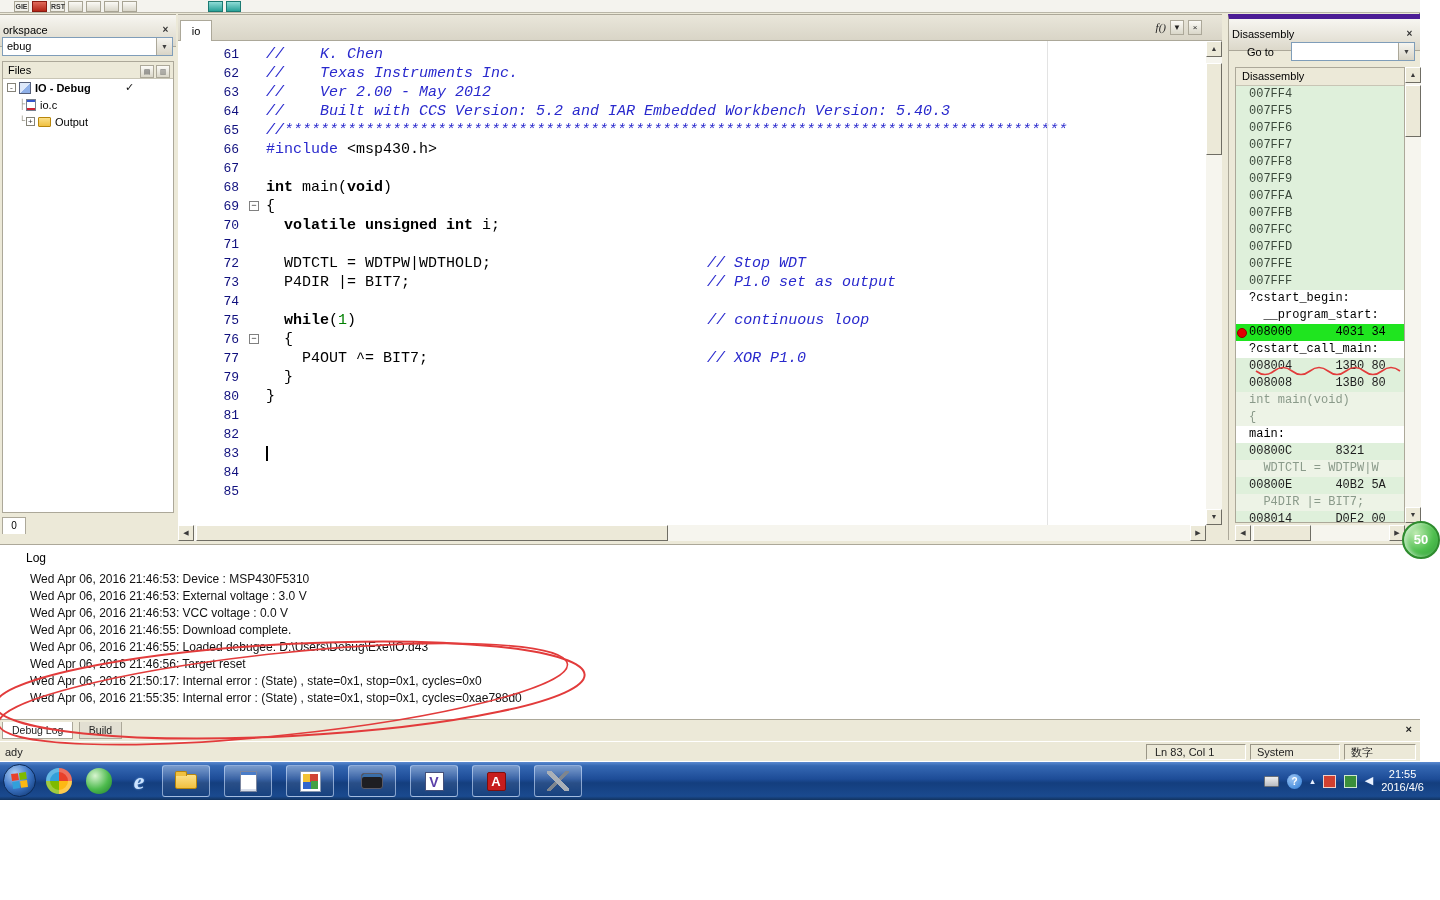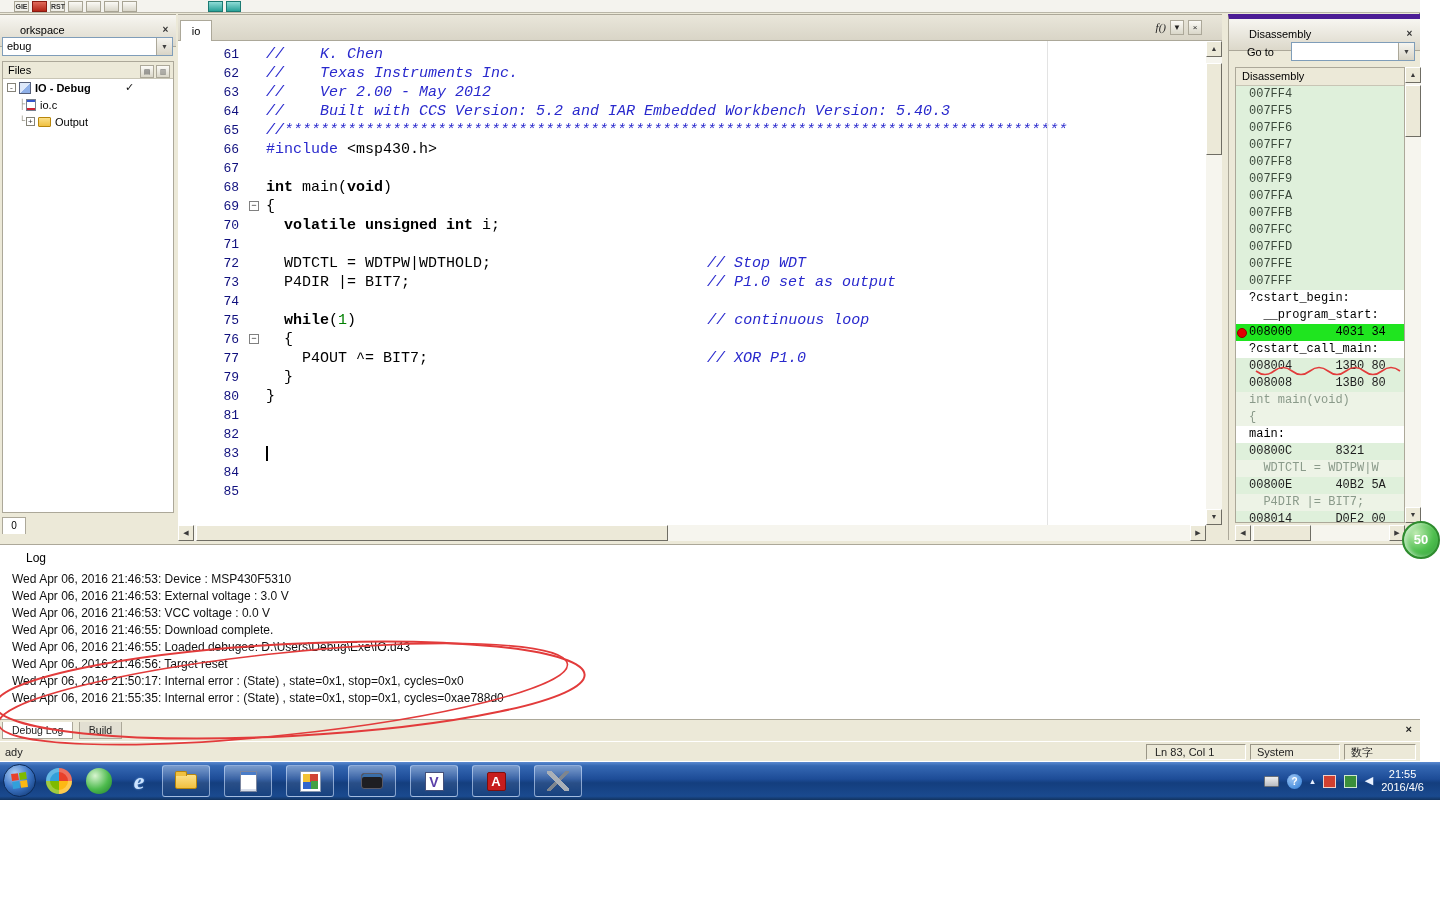--- a/index.html
+++ b/index.html
@@ -12,21 +12,21 @@
 
   
   #topbar { position:absolute; left:0; top:0; width:1420px; height:13px; background:#F4F3EE; border-bottom:1px solid #B9B6A8; }
   #tb-icons { display:flex; gap:3px; padding-left:14px; padding-top:1px; }
   .tbi { width:15px; height:11px; border:1px solid #A8A494; background:linear-gradient(#FBFAF6,#D9D6C9); }
   .tbi-txt { font:bold 7px/9px "Liberation Sans",sans-serif; color:#333; text-align:center; background:#F0EFE8; }
   .tbi-red { background:linear-gradient(#E06A5A,#B32517); border-color:#8A1A10; }
   .tbi-teal { background:linear-gradient(#8FDCD6,#2AA198); border-color:#1C7A72; }
   .tbi-sep { margin-left:68px; }
 
-  .panel-title { height:32px; background:linear-gradient(#F7F6F1,#DCD8CA); border-bottom:1px solid #ACA899; font:11px/17px "Liberation Sans",sans-serif; color:#000; padding:0 4px 0 20px; display:flex; justify-content:space-between; align-items:center; }
+  .panel-title { height:32px; background:linear-gradient(#F7F6F1,#DCD8CA); border-bottom:1px solid #ACA899; font:11px/17px "Liberation Sans",sans-serif; color:#000; padding:0 4px 0 3px; display:flex; justify-content:space-between; align-items:center; }
   .pt-x { font:bold 10px/12px "Liberation Sans",sans-serif; color:#333; width:13px; height:13px; text-align:center; cursor:default; }
 
   
   #ws { position:absolute; left:0; top:14px; width:176px; height:526px; background:#ECE9D8; border-top:1px solid #ACA899; }
   .combo { position:absolute; left:2px; top:22px; width:171px; height:19px; background:#FFF; border:1px solid #7F9DB9; font:11px/17px "Liberation Sans",sans-serif; padding-left:4px; display:flex; justify-content:space-between; }
   .combo-btn { width:16px; height:17px; background:linear-gradient(#F6F5F0,#D8D4C6); border-left:1px solid #ACA899; font-size:7px; line-height:17px; text-align:center; color:#404040; }
   .files-box { position:absolute; left:2px; top:46px; width:172px; height:452px; background:#FFF; border:1px solid #ACA899; }
   .files-header { height:17px; background:#ECE9D8; border-bottom:1px solid #C8C5B5; font:11px/16px "Liberation Sans",sans-serif; padding:0 3px 0 5px; display:flex; justify-content:space-between; }
   .fh-btn { width:14px; height:13px; border:1px solid #ACA899; background:linear-gradient(#FCFBF7,#DAD7C9); font-size:7px; line-height:11px; text-align:center; color:#555; margin-left:2px; }
   .tree-row { position:relative; height:17px; line-height:17px; font:11px "Liberation Sans",sans-serif; white-space:nowrap; padding-left:4px; display:flex; align-items:center; }
@@ -79,21 +79,21 @@
   .dr-code  { background:#DFF0DB; color:#1E1E1E; }
   .dr-src   { background:#EDF3E6; color:#8A9A8A; }
   .dr-label { background:#FFF; color:#000; }
   .dr-current { background:#1FE51F; color:#000; }
   .bp { position:absolute; left:1px; top:4px; width:10px; height:10px; border-radius:50%; background:#E00000; border:1px solid #8E0000; }
 
   
   #log { position:absolute; left:0; top:544px; width:1420px; height:197px; background:#FFF; border-top:1px solid #ACA899; }
   .log-title { position:absolute; left:26px; top:6px; font:12px/15px "Liberation Sans",sans-serif; color:#000; }
   #log-lines { position:absolute; left:0; top:26px; width:1400px; }
-  .log-line { font:12px/17px "Liberation Sans",sans-serif; color:#111; padding-left:12px; white-space:pre; }
+  .log-line { font:12px/17px "Liberation Sans",sans-serif; color:#111; padding-left:30px; white-space:pre; }
   .log-tabs { position:absolute; left:0; top:174px; width:1420px; height:23px; background:#ECE9D8; border-top:1px solid #ACA899; padding-left:2px; }
   .log-tab { display:inline-block; padding:0 9px; font:10.5px/16px "Liberation Sans",sans-serif; border:1px solid #ACA899; border-top:none; background:#E2DFD2; color:#222; margin-right:1px; }
   .log-tab.active { background:#FFF; }
   .log-x { position:absolute; right:8px; top:2px; font:bold 11px/14px "Liberation Sans",sans-serif; color:#222; }
 
   
   #status { position:absolute; left:0; top:741px; width:1420px; height:20px; background:#ECE9D8; border-top:1px solid #FFF; font:11px/18px "Liberation Sans",sans-serif; color:#222; }
   .st-left { position:absolute; left:5px; top:1px; }
   .st-cell { position:absolute; top:2px; height:16px; border:1px solid; border-color:#9A9687 #FFF #FFF #9A9687; padding:0 6px; line-height:14px; background:#ECE9D8; }
   .st-pos { left:1146px; width:100px;padding-left:8px; }

